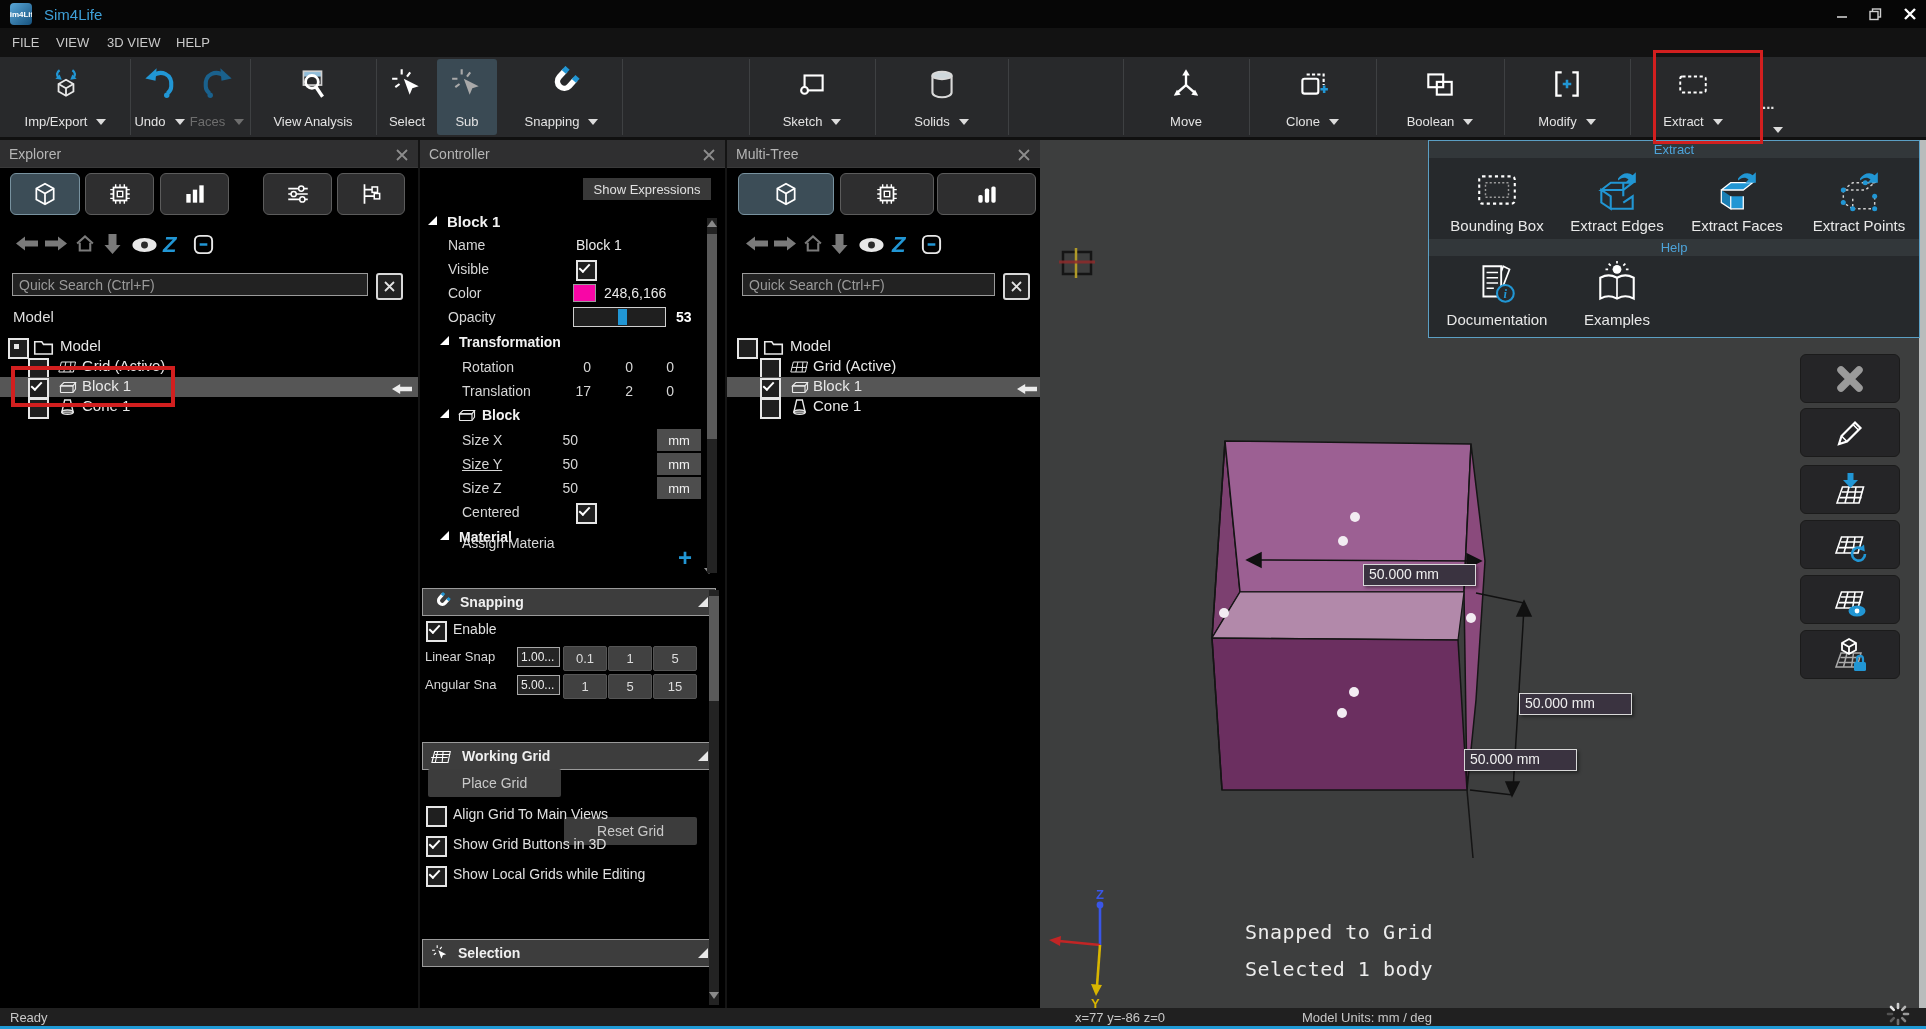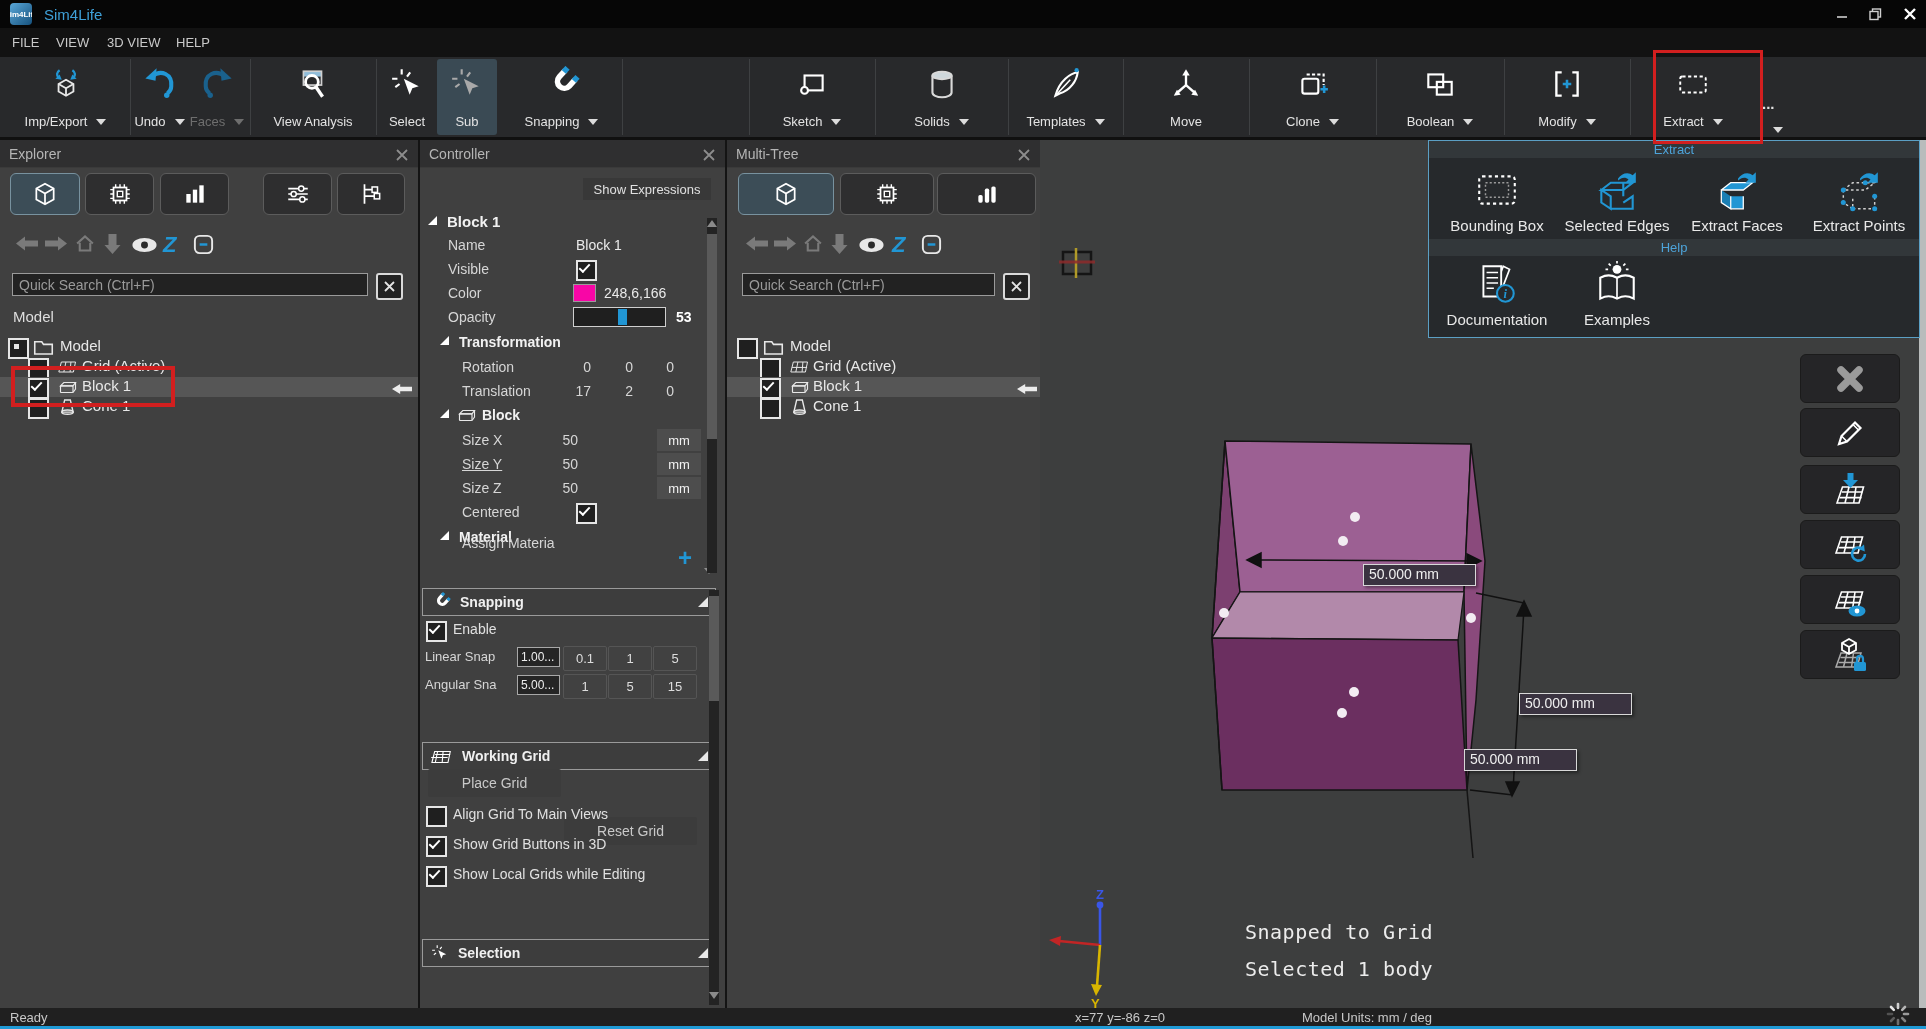--- a/index.html
+++ b/index.html
@@ -24,21 +24,21 @@
   .titem.active{background:#3a4a54;border-radius:3px;}
   .ticon{height:42px;display:flex;align-items:center;justify-content:center;}
   .tlabel{font-size:13px;color:#e3e3e3;display:flex;align-items:center;}
   .titem.disabled .tlabel span{color:#6e6e6e;}
   .caret{width:0;height:0;border-left:5px solid transparent;border-right:5px solid transparent;
     border-top:6px solid #dcdcdc;display:inline-block;margin-left:9px;}
   .tdiv{position:absolute;top:2px;width:1px;height:76px;background:#3e4042;}
   #toolsep{left:0;top:137px;width:1926px;height:3px;background:#101010;}
 
   
-  .panel{background:#404040;}
+  .panel{background:#000000;}
   .phead{position:absolute;left:0;top:0;right:0;height:28px;background:#2f2f30;color:#b5b5b5;
     font-size:14px;line-height:28px;padding-left:9px;border-bottom:1px solid #3a3a3a;box-sizing:border-box;}
   .pclose{position:absolute;top:7px;width:14px;height:14px;}
   .tab{position:absolute;top:33px;height:40px;border-radius:6px;border:1px solid #5c5c5c;background:#2e2e2f;
     display:flex;align-items:center;justify-content:center;}
   .tab.active{background:#3c4d57;border-color:#78929f;}
   .navrow svg{display:block;}
   .search{position:absolute;height:23px;background:#222;border:1px solid #9a9a9a;color:#9a9a9a;
     font-size:14px;padding:0 6px;box-sizing:border-box;font-family:"Liberation Sans",sans-serif;}
   .search::placeholder{color:#9a9a9a;}
@@ -266,33 +266,20 @@
             <path d="M7 8v16c0 2.5 4 4.5 9 4.5s9-2 9-4.5V8" fill="none" stroke="#d9d9d9" stroke-width="2"></path>
             <ellipse cx="16" cy="8" rx="9" ry="3.5" fill="#cfd8dc" stroke="#d9d9d9" stroke-width="2"></ellipse>
           </svg>
       </div>
       <div class="tlabel">
           <span>Solids</span>
           <span class="caret"></span>
         </div>
     </div>
 
-    <div class="titem" style="left:1012px;width:107px;">
-      <div class="ticon">
-        <svg width="34" height="34" viewBox="0 0 32 32">
-            <path d="M6 27C10 13 20 6 27 5c-1 8-7 17-17 20z" fill="none" stroke="#fff" stroke-width="2"></path>
-            <path d="M6 27L20 12" stroke="#fff" stroke-width="1.5"></path>
-            <circle cx="26" cy="3" r="2" fill="#2196d4"></circle>
-          </svg>
-      </div>
-      <div class="tlabel">
-          <span>Templates</span>
-          <span class="caret"></span>
-        </div>
-    </div>
 
     <div class="titem" style="left:1127px;width:118px;">
       <div class="ticon">
         <svg width="34" height="34" viewBox="0 0 32 32">
             <g stroke="#fff" stroke-width="2.2">
               <path d="M16 17V7"></path>
               <path d="M16 17l-8 7"></path>
               <path d="M16 17l8 7"></path>
             </g>
             <g fill="#fff">
@@ -881,21 +868,21 @@
     <div class="exitem" style="left:128px;top:26px;">
       <svg width="46" height="46" viewBox="0 0 44 44">
           <g stroke="#2196d4" stroke-width="2" fill="none">
             <path d="M7 22l9-7h21l-9 7z"></path>
             <path d="M7 22v12l9 6V28z"></path>
             <path d="M16 40h21V28l-9 6"></path>
             <path d="M28 15v13"></path>
           </g>
           <path d="M23 11c3-5 10-7 14-3l3-3v10H30l3-3c-3-3-7-2-10 1z" fill="#2196d4"></path>
         </svg>
-      <span class="lbl">Selected Edges</span>
+      <span class="lbl">Extract Edges</span>
     </div>
     <div class="exitem" style="left:248px;top:26px;">
       <svg width="46" height="46" viewBox="0 0 44 44">
           <path d="M7 22l9-7h21l-9 7z" fill="#2196d4"></path>
           <path d="M7 22v12l9 6V28z" fill="#1b7fb4"></path>
           <path d="M16 28h12v12H16z" fill="#2196d4"></path>
           <g stroke="#fff" stroke-width="1.2" fill="none">
             <path d="M7 22l9-7h21l-9 7H7v12l9 6V28"></path>
             <path d="M16 40h12V28"></path>
           </g>

